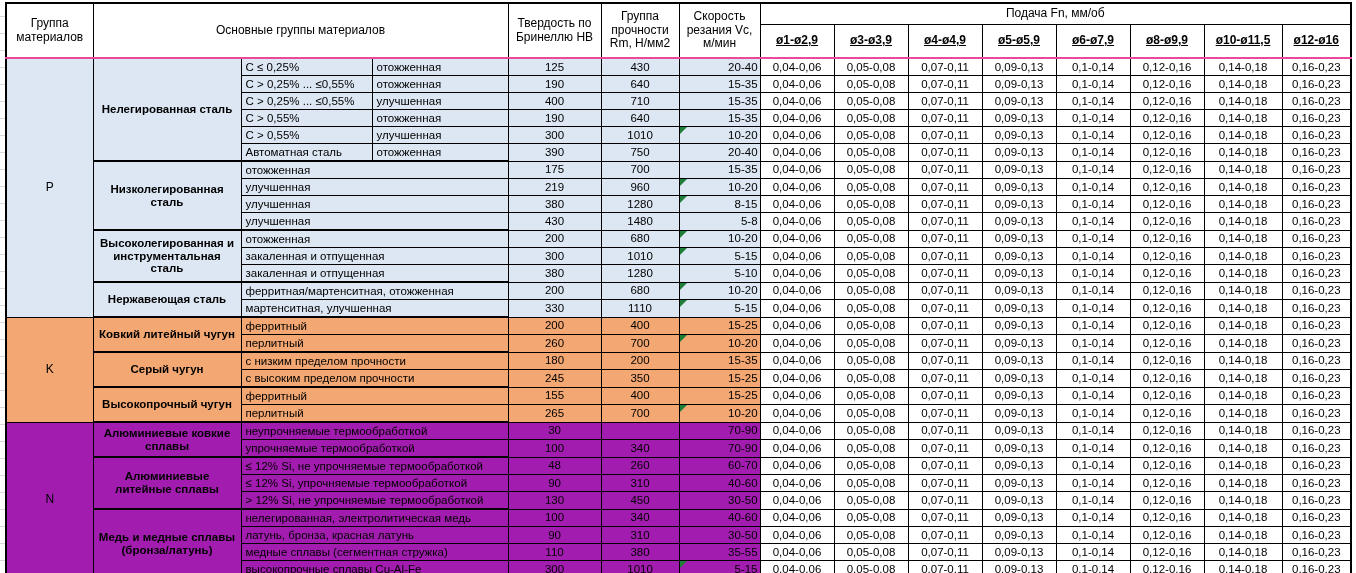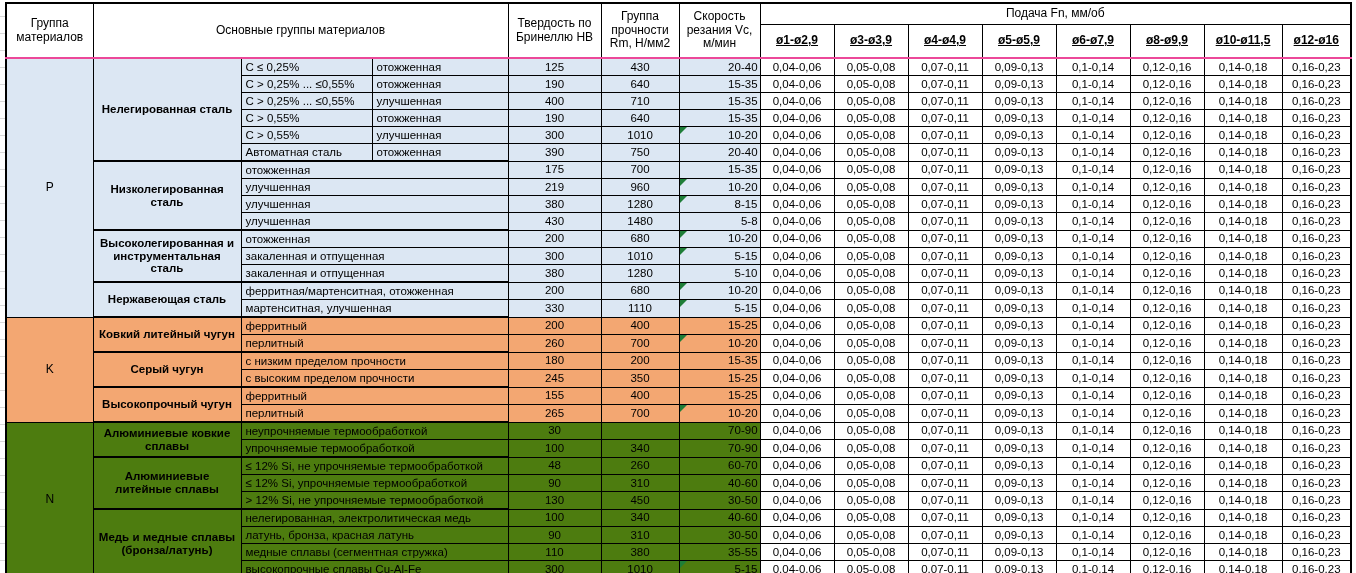--- a/index.html
+++ b/index.html
@@ -22,21 +22,21 @@
   td.subgroup{text-align:center;padding:0 3px;font-weight:bold;}
   td.desc{text-align:left;padding-left:4px;}
   td.num{text-align:center;}
   td.vc{position:relative;text-align:right;}
   td.feed{text-align:center;background:#fff;}
   .bt{border-top:2px solid #000;}
   tbody tr:first-child td{border-top:2px solid #ec4899;}
   .tri{position:absolute;left:0;top:0;width:0;height:0;
     border-top:7px solid var(--tri,#1f7e38);border-right:7px solid transparent;}
 </style>
-<style>.p{background:#DCE7F3} .k{background:#F3A772} .n{background:#4d7c0f}
+<style>.p{background:#DCE7F3} .k{background:#F3A772} .n{background:#a21caf}
   .tri{--tri:#1F7E38}</style></head>
 <body>
 
 <div class="sheet">
   <div class="grid-left"></div>
   <div class="grid-bottom"></div>
 
   <table>
     <colgroup>
       <col style="width:87px">

